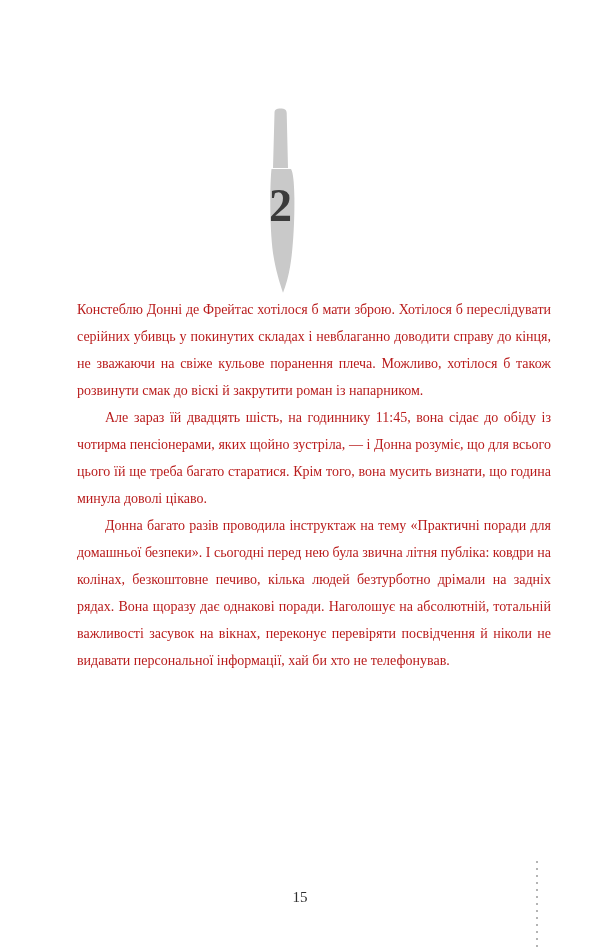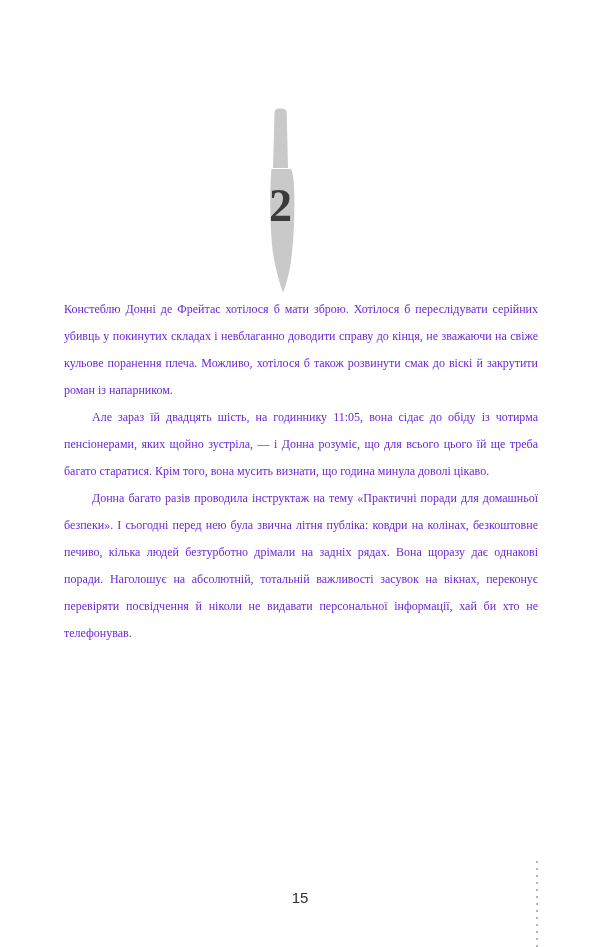--- a/index.html
+++ b/index.html
@@ -21,44 +21,44 @@
     top: 108px;
     width: 34px;
     height: 186px;
   }
   .chapter-knife text {
     font-family: "Liberation Serif", serif;
     font-weight: bold;
   }
   .body-text {
     position: absolute;
-    left: 64px;
+    left: 77px;
     top: 296px;
     width: 474px;
-    color: #6d28d9;
-    font-size: 12px;
+    color: #b91c1c;
+    font-size: 14px;
     line-height: 27px;
     text-align: justify;
   }
   .body-text p {
     margin: 0;
     text-indent: 28px;
   }
   .body-text p.first {
     text-indent: 0;
   }
   .page-number {
     position: absolute;
     left: 0;
     right: 0;
     top: 889px;
     text-align: center;
     font-size: 15px;
     color: #2e2e2e;
-    font-family: Liberation Sans, sans-serif;
+    font-family: Liberation Serif, serif;
   }
   .dotted-edge {
     position: absolute;
     right: 62px;
     bottom: 0;
     width: 2px;
     height: 86px;
     background-image: repeating-linear-gradient(
       to bottom,
       #b4b4b4 0,
@@ -76,21 +76,21 @@
   <svg class="chapter-knife" viewBox="0 0 34 186" width="34" height="186" xmlns="http://www.w3.org/2000/svg">
     <path d="M11.5,5 C11.5,1.8 13.6,0.6 17.5,0.6 C21.4,0.6 23.5,1.8 23.7,5 L25,60 L10,60 Z
              M8.5,61 L28,61 C30,64 31.2,74 31.4,90 C31.6,114 30.2,140 27.2,158
              C25.6,168 23,177 20,184.8 C16.4,174 12.6,162 10,145
              C7.4,126 6.8,96 7.6,75 C7.9,68 8.2,63.5 8.5,61 Z" fill="#c9c9c9"></path>
     <text x="17.5" y="113" font-size="46" text-anchor="middle" fill="#3b3b3b">2</text>
   </svg>
 
   <div class="body-text">
     <p class="first">Констеблю Донні де Фрейтас хотілося б мати зброю. Хотілося б переслідувати серійних убивць у покинутих складах і невблаганно доводити справу до кінця, не зважаючи на свіже кульове поранення плеча. Можливо, хотілося б також розвинути смак до віскі й закрутити роман із напарником.</p>
-    <p>Але зараз їй двадцять шість, на годиннику 11:05, вона сідає до обіду із чотирма пенсіонерами, яких щойно зустріла, — і Донна розуміє, що для всього цього їй ще треба багато старатися. Крім того, вона мусить визнати, що година минула доволі цікаво.</p>
+    <p>Але зараз їй двадцять шість, на годиннику 11:45, вона сідає до обіду із чотирма пенсіонерами, яких щойно зустріла, — і Донна розуміє, що для всього цього їй ще треба багато старатися. Крім того, вона мусить визнати, що година минула доволі цікаво.</p>
     <p>Донна багато разів проводила інструктаж на тему «Практичні поради для домашньої безпеки». І сьогодні перед нею була звична літня публіка: ковдри на колінах, безкоштовне печиво, кілька людей безтурботно дрімали на задніх рядах. Вона щоразу дає однакові поради. Наголошує на абсолютній, тотальній важливості засувок на вікнах, переконує перевіряти посвідчення й ніколи не видавати персональної інформації, хай би хто не телефонував.</p>
   </div>
 
   <div class="page-number">15</div>
 
   <div class="dotted-edge"></div>
 
 </div>
 
 </body></html>

